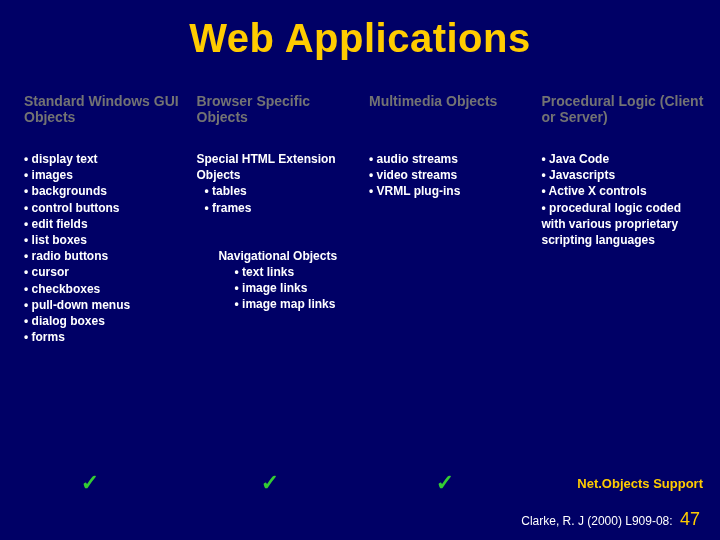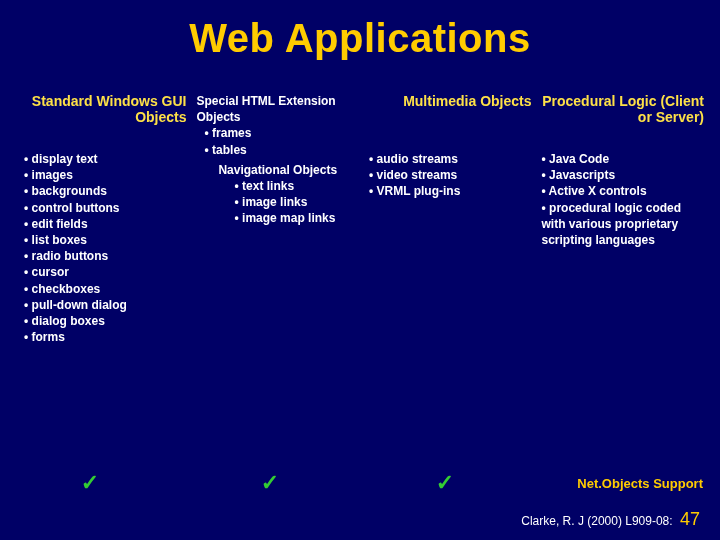--- a/index.html
+++ b/index.html
@@ -34,39 +34,39 @@
     flex-direction: row;
     padding: 20px 16px 0 24px;
     gap: 10px;
   }
   .col {
     flex: 1;
     display: flex;
     flex-direction: column;
   }
   .col-header {
-    color: #fde047;
+    color: #737373;
     font-weight: bold;
     font-size: 14px;
-    text-align: right;
+    text-align: left;
     min-height: 38px;
     margin-bottom: 20px;
   }
   .col-body {
     color: #ffffff;
     font-size: 12px;
     font-weight: bold;
     line-height: 1.35;
   }
   .col-body .bullet { display: block; }
   .sub-indent {
     padding-left: 8px;
   }
   .nav-block {
-    margin-top: 4px;
+    margin-top: 32px;
     text-align: center;
     font-size: 12px;
     font-weight: bold;
     color: #ffffff;
   }
   .nav-block .bullet {
     text-align: left;
     padding-left: 38px;
   }
   .checks-row {
@@ -122,32 +122,33 @@
     <div class="col-body">
       <span class="bullet">• <span>display text</span></span>
       <span class="bullet">• <span>images</span></span>
       <span class="bullet">• <span>backgrounds</span></span>
       <span class="bullet">• <span>control buttons</span></span>
       <span class="bullet">• <span>edit fields</span></span>
       <span class="bullet">• <span>list boxes</span></span>
       <span class="bullet">• <span>radio buttons</span></span>
       <span class="bullet">• <span>cursor</span></span>
       <span class="bullet">• <span>checkboxes</span></span>
-      <span class="bullet">• <span>pull-down dialog</span></span>
+      <span class="bullet">• <span>pull-down menus</span></span>
       <span class="bullet">• <span>dialog boxes</span></span>
       <span class="bullet">• <span>forms</span></span>
     </div>
   </div>
 
   <div class="col">
+    <div class="col-header">Browser Specific Objects</div>
     <div class="col-body">
       <div>Special HTML Extension Objects</div>
       <div class="sub-indent">
+        <span class="bullet">• <span>tables</span></span>
         <span class="bullet">• <span>frames</span></span>
-        <span class="bullet">• <span>tables</span></span>
       </div>
       <div class="nav-block">
         <div>Navigational Objects</div>
         <span class="bullet">• <span>text links</span></span>
         <span class="bullet">• <span>image links</span></span>
         <span class="bullet">• <span>image map links</span></span>
       </div>
     </div>
   </div>
 

